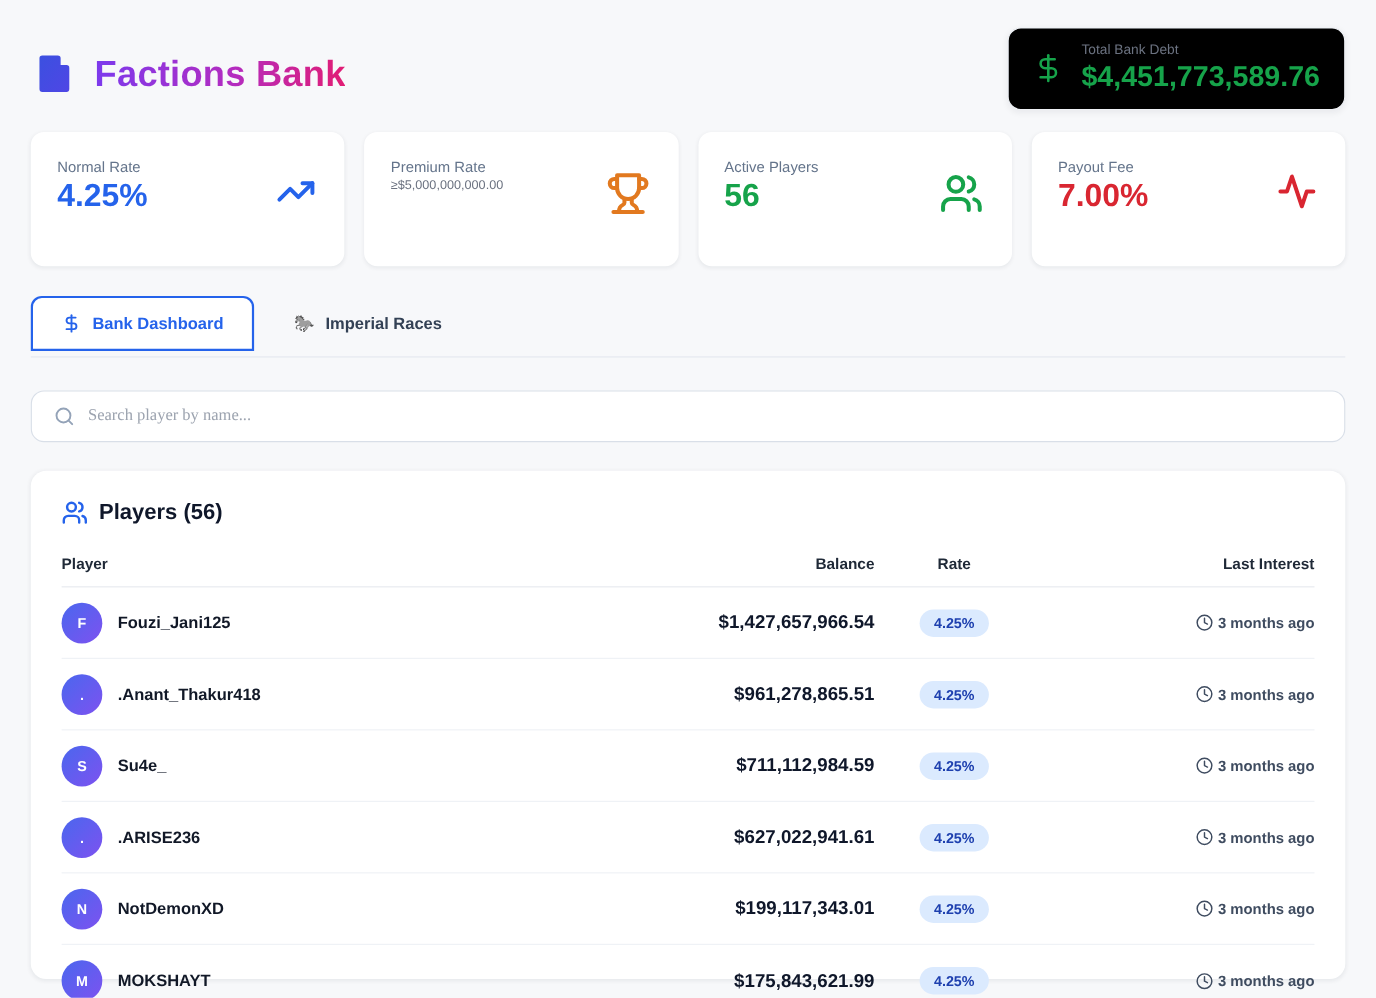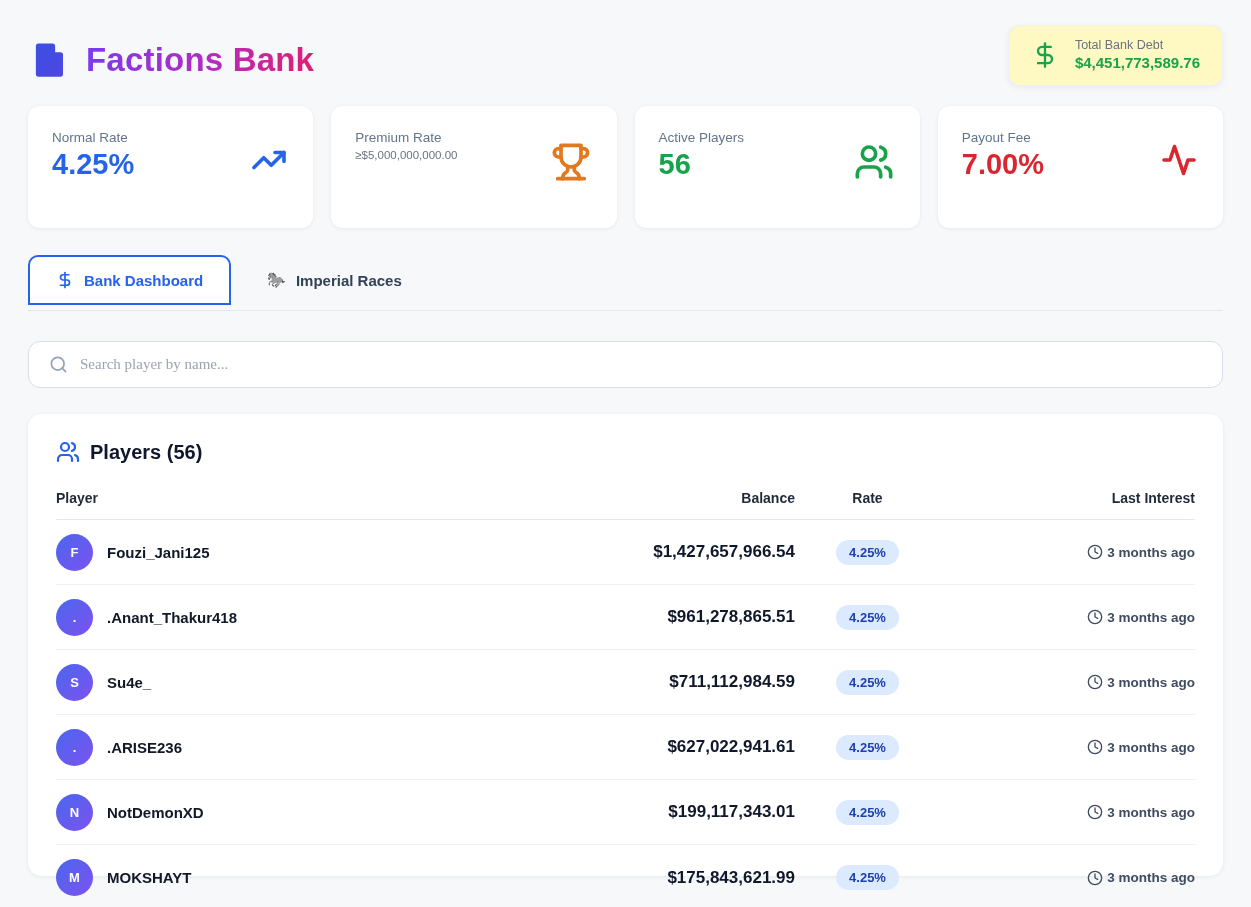--- a/index.html
+++ b/index.html
@@ -13,26 +13,26 @@
   
   .topbar { display:flex; justify-content:space-between; align-items:center; padding-top:25px; }
   .brand { display:flex; align-items:center; gap:16px; margin-top:8px; }
   .logo svg { display:block; }
   .title {
     font-size:33px; font-weight:800; letter-spacing:.2px;
     background:linear-gradient(90deg,#7c3aed 0%,#b32cc0 55%,#e11d74 100%);
     -webkit-background-clip:text; background-clip:text; color:transparent;
   }
   .debt-card {
-    background:#fef9c3; border:1px solid #eef1f5; border-radius:12px;
+    background:#000000; border:1px solid #eef1f5; border-radius:12px;
     box-shadow:0 2px 6px rgba(15,23,42,.06);
     display:flex; align-items:center; gap:16px; padding:12px 22px 14px 22px;
   }
   .debt-label { font-size:12.5px; color:#6b7280; margin-bottom:2px; }
-  .debt-value { font-size:15px; font-weight:800; color:#16a34a; }
+  .debt-value { font-size:26px; font-weight:800; color:#16a34a; }
 
   
   .stats { display:flex; gap:18px; margin-top:20px; }
   .stat-card {
     flex:1; background:#fff; border-radius:12px; height:122px;
     box-shadow:0 1px 4px rgba(15,23,42,.07);
     padding:24px 24px 0 24px; position:relative;
   }
   .stat-label { font-size:13.5px; color:#64748b; margin-bottom:4px; }
   .stat-value { font-size:29px; font-weight:800; line-height:1.1; }

